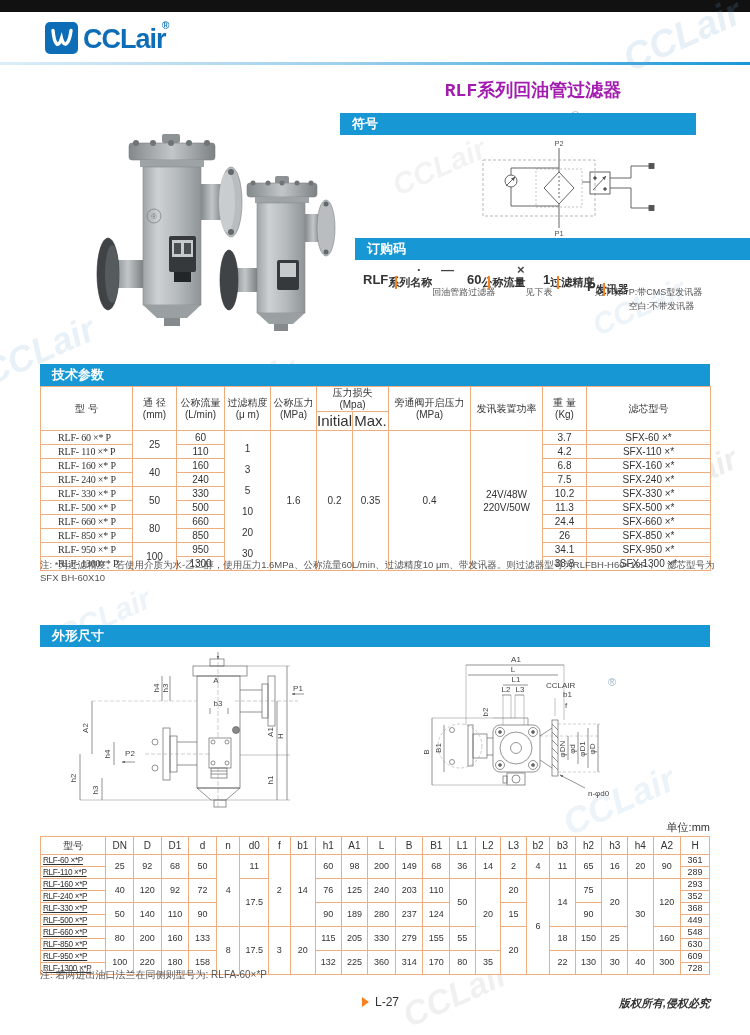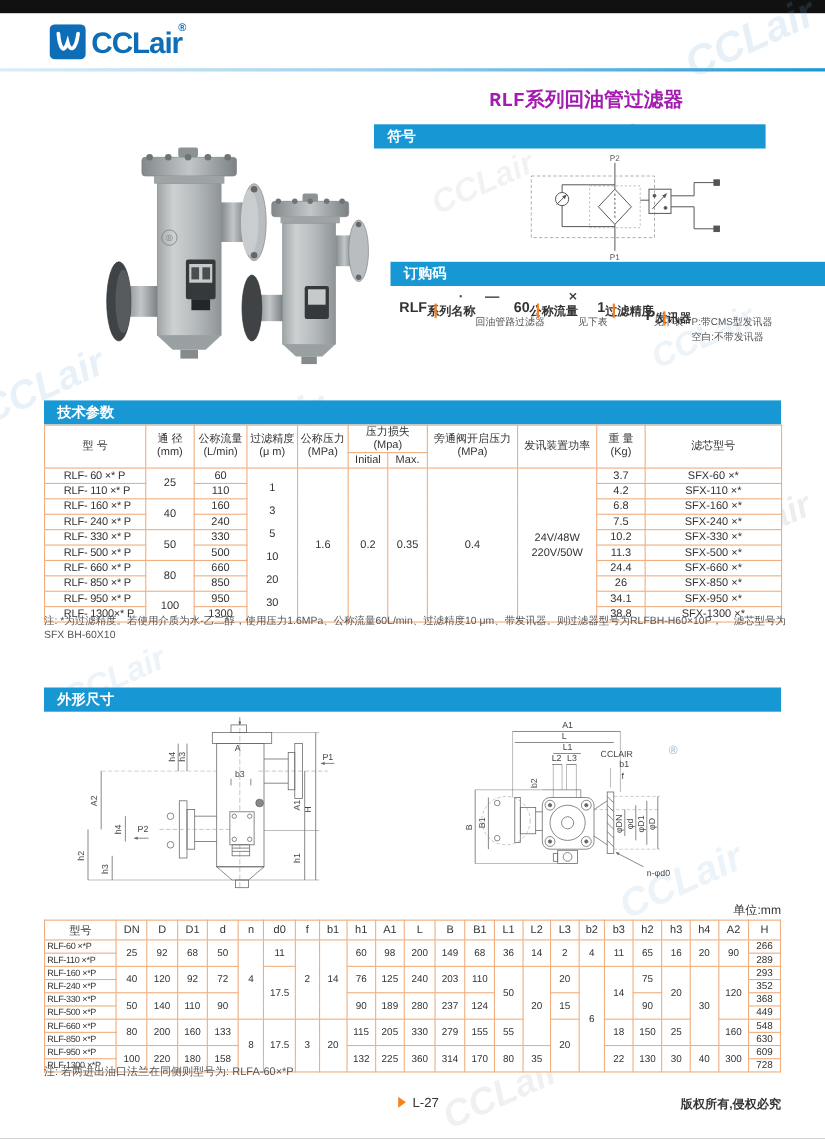--- a/index.html
+++ b/index.html
@@ -24,36 +24,36 @@
   .ocode { font-size:13px; font-weight:bold; color:#333; height:18px; line-height:16px; }
   .osep .ocode { color:#444; }
   .tconn { width:16px; height:16px; border-top:2px solid #f5821f; position:relative; margin-top:2px; }
   .tconn i { position:absolute; left:7px; top:0; width:2px; height:13px; background:#f5821f; }
   .olabel { font-size:11px; font-weight:bold; color:#333; white-space:nowrap; margin-top:3px; }
   .osub { font-size:9px; color:#555; white-space:pre; text-align:left; line-height:1.5; margin-top:24px; }
   table.tech, table.dims { border-collapse:collapse; table-layout:fixed; position:absolute; background:#fff; }
   .tech { left:40px; top:386px; width:670px; }
   .tech th, .tech td { border:1px solid #f0ad7e; color:#333; text-align:center; padding:0; white-space:pre-line; overflow:hidden; }
   .tech thead th { font-weight:normal; font-size:10px; line-height:1.2; height:25px; }
-  .tech thead tr.h2row th { height:14px; font-size:10px; }
+  .tech thead tr.h2row th { height:14px; font-size:15px; }
   .tech tbody td { font-size:10px; height:13px; line-height:13px; vertical-align:middle; }
-  .tech tbody td.c0 { text-align:left; padding-left:17px; letter-spacing:-0.2px; }
+  .tech tbody td.c0 { text-align:left; padding-left:17px; letter-spacing:-0.2px;font-family:Liberation Serif, serif; }
   .tech tbody td.spread { line-height:21px; }
   .dims { left:40px; top:836px; width:670px; }
   .dims th, .dims td { border:1px solid #f0ad7e; color:#333; text-align:center; padding:0; overflow:hidden; }
   .dims thead th { height:18px; font-weight:normal; font-size:10px; }
   .dims tbody td { font-size:9px; height:11px; line-height:11px; }
-  .dims tbody td.c0 { text-align:left; padding-left:2px; font-size:8.2px; letter-spacing:-0.3px; white-space:nowrap; }
+  .dims tbody td.c0 { text-align:left; padding-left:2px; font-size:8.2px; letter-spacing:-0.3px; white-space:nowrap;text-decoration:underline; }
   .note { position:absolute; font-size:9.5px; color:#555; white-space:pre-line; line-height:1.4; }
   .note-tech { left:40px; top:558px; width:685px; }
   .note-dims { left:40px; top:968px; width:600px; font-size:10px; }
   .unit { position:absolute; left:40px; top:820px; width:670px; text-align:right; font-size:11px; color:#333; }
   .pagefoot { position:absolute; left:362px; top:995px; font-size:12px; color:#333; display:flex; align-items:center; gap:6px; }
   .tri { width:0; height:0; border-left:7px solid #f5821f; border-top:5px solid transparent; border-bottom:5px solid transparent; display:inline-block; }
-  .copyright { position:absolute; right:40px; top:996px; font-size:11px; font-weight:bold; color:#333; }
+  .copyright { position:absolute; right:40px; top:996px; font-size:11px; font-weight:bold; color:#333;font-style:italic; }
   .wm { position:absolute; font-weight:bold; font-style:italic; transform:rotate(-24deg); pointer-events:none; white-space:nowrap; }
   .regmark { position:absolute; color:#9ab4c8; pointer-events:none; }
   .dwg { position:absolute; }
   .dwg text { font-family:"Liberation Sans", sans-serif; font-size:8px; fill:#444; }
   .symb text { font-family:"Liberation Sans", sans-serif; font-size:7.5px; fill:#555; }
 </style>
 </head>
 <body>
 
 <div class="page">
@@ -582,21 +582,21 @@
           <td rowspan="2" class="c13">68</td>
           <td rowspan="2" class="c14">36</td>
           <td rowspan="2" class="c15">14</td>
           <td rowspan="2" class="c16">2</td>
           <td rowspan="2" class="c17">4</td>
           <td rowspan="2" class="c18">11</td>
           <td rowspan="2" class="c19">65</td>
           <td rowspan="2" class="c20">16</td>
           <td rowspan="2" class="c21">20</td>
           <td rowspan="2" class="c22">90</td>
-          <td class="c23">266</td>
+          <td class="c23">361</td>
         </tr>
         <tr>
           <td class="c0">RLF-110 ×*P</td>
           <td class="c23">289</td>
         </tr>
         <tr>
           <td class="c0">RLF-160 ×*P</td>
           <td rowspan="2" class="c1">40</td>
           <td rowspan="2" class="c2">120</td>
           <td rowspan="2" class="c3">92</td>

